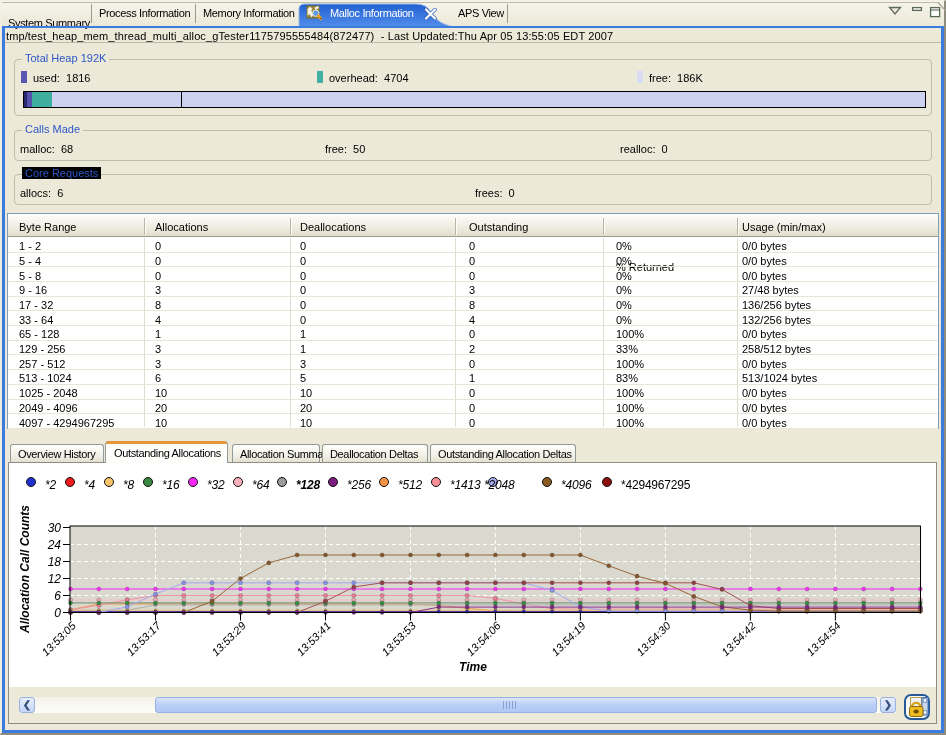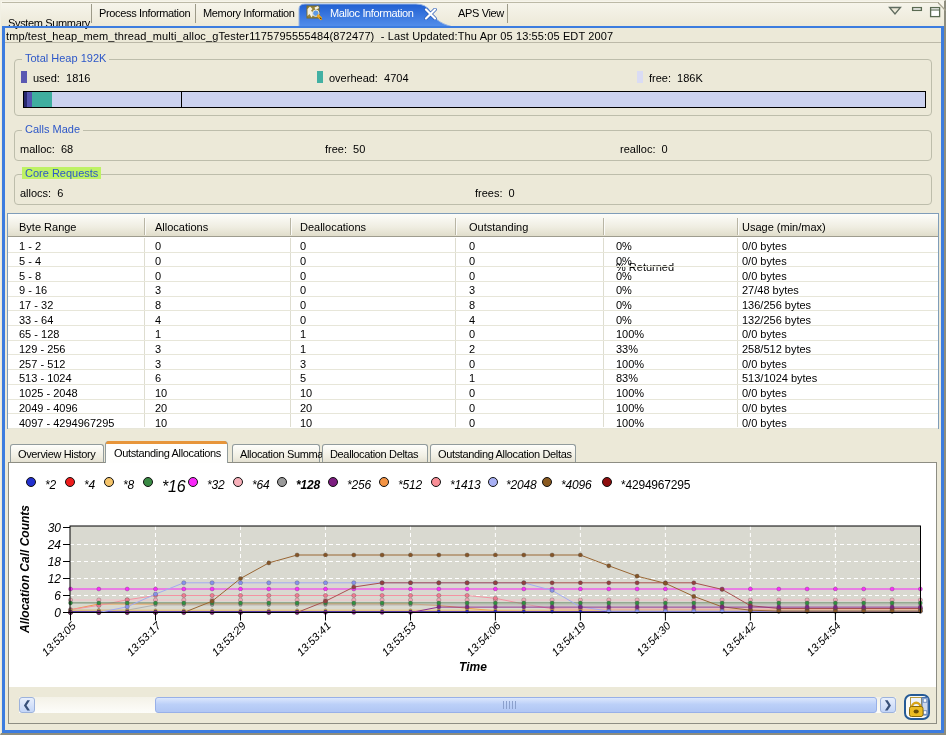--- a/index.html
+++ b/index.html
@@ -66,21 +66,21 @@
 <div class="abs" style="left:24px;top:92px;width:3px;height:15px;background:#28286e;"></div>
 <div class="abs" style="left:27px;top:92px;width:5px;height:15px;background:#5353ae;"></div>
 <div class="abs" style="left:32px;top:92px;width:20px;height:15px;background:#3fae9f;"></div>
 <div class="abs" style="left:181px;top:92px;width:1px;height:15px;background:#000;"></div>
 <div class="abs" style="left:14px;top:130px;width:918px;height:31px;border:1px solid #bdbdab;border-radius:4px;"></div>
 <div class="abs" style="left:22px;top:123px;white-space:nowrap;background:#ece9d8;color:#2d57c8;padding:0 3px;">Calls Made</div>
 <div class="abs" style="left:20px;top:143px;">malloc:&nbsp; 68</div>
 <div class="abs" style="left:325px;top:143px;">free:&nbsp; 50</div>
 <div class="abs" style="left:620px;top:143px;">realloc:&nbsp; 0</div>
 <div class="abs" style="left:14px;top:174px;width:918px;height:31px;border:1px solid #bdbdab;border-radius:4px;"></div>
-<div class="abs" style="left:22px;top:167px;white-space:nowrap;background:#bef264;color:#2d57c8;padding:0 3px;">Core Requests</div>
+<div class="abs" style="left:22px;top:167px;white-space:nowrap;background:#000000;color:#2d57c8;padding:0 3px;">Core Requests</div>
 <div class="abs" style="left:20px;top:187px;">allocs:&nbsp; 6</div>
 <div class="abs" style="left:475px;top:187px;">frees:&nbsp; 0</div>
 <div class="abs" style="left:7px;top:213px;width:932px;height:216px;background:#fff;border:1px solid #7f9db9;"></div>
 <div class="abs" style="left:8px;top:214px;width:930px;height:23px;background:linear-gradient(#fdfdfa,#efede1 60%,#e0ddcb);border-bottom:1px solid #9e9c8e;"></div>
 <div class="abs" style="left:19px;top:221px;">Byte Range</div>
 <div class="abs" style="left:155px;top:221px;">Allocations</div>
 <div class="abs" style="left:300px;top:221px;">Deallocations</div>
 <div class="abs" style="left:469px;top:221px;">Outstanding</div>
 <div class="abs" style="left:616px;top:221px;margin-top:40px;">% Returned</div>
 <div class="abs" style="left:742px;top:221px;">Usage (min/max)</div>
@@ -204,35 +204,35 @@
 <div class="abs" style="left:8px;top:462px;width:929px;height:262px;background:#fff;border:1px solid #8d8d83;z-index:1;"></div>
 <div class="abs" style="left:9px;top:687px;width:927px;height:36px;background:#ece9d8;z-index:2;"></div>
 <div class="abs" style="left:0;top:476px;width:946px;height:16px;z-index:2;">
     <div style="position:absolute;left:26px;top:1px;width:10px;height:10px;border-radius:50%;background:#2230cf;border:1.5px solid #111;"></div>
     <div style="position:absolute;left:45px;top:2px;font-style:italic;font-size:12px;letter-spacing:-0.2px;">*2</div>
     <div style="position:absolute;left:65px;top:1px;width:10px;height:10px;border-radius:50%;background:#ee1c1c;border:1.5px solid #111;"></div>
     <div style="position:absolute;left:84px;top:2px;font-style:italic;font-size:12px;letter-spacing:-0.2px;">*4</div>
     <div style="position:absolute;left:104px;top:1px;width:10px;height:10px;border-radius:50%;background:#f5c46a;border:1.5px solid #111;"></div>
     <div style="position:absolute;left:123px;top:2px;font-style:italic;font-size:12px;letter-spacing:-0.2px;">*8</div>
     <div style="position:absolute;left:143px;top:1px;width:10px;height:10px;border-radius:50%;background:#3a8a44;border:1.5px solid #111;"></div>
-    <div style="position:absolute;left:162px;top:2px;font-style:italic;font-size:16px;letter-spacing:-0.2px;">*16</div>
+    <div style="position:absolute;left:162px;top:2px;font-style:italic;font-size:12px;letter-spacing:-0.2px;">*16</div>
     <div style="position:absolute;left:188px;top:1px;width:10px;height:10px;border-radius:50%;background:#f928f9;border:1.5px solid #111;"></div>
     <div style="position:absolute;left:207px;top:2px;font-style:italic;font-size:12px;letter-spacing:-0.2px;">*32</div>
     <div style="position:absolute;left:233px;top:1px;width:10px;height:10px;border-radius:50%;background:#f8b0ba;border:1.5px solid #111;"></div>
     <div style="position:absolute;left:252px;top:2px;font-style:italic;font-size:12px;letter-spacing:-0.2px;">*64</div>
     <div style="position:absolute;left:277px;top:1px;width:10px;height:10px;border-radius:50%;background:#9a9a9a;border:1.5px solid #111;"></div>
     <div style="position:absolute;left:296px;top:2px;font-style:italic;font-size:12px;letter-spacing:-0.2px;font-weight:bold;">*128</div>
     <div style="position:absolute;left:328px;top:1px;width:10px;height:10px;border-radius:50%;background:#7c1d80;border:1.5px solid #111;"></div>
     <div style="position:absolute;left:347px;top:2px;font-style:italic;font-size:12px;letter-spacing:-0.2px;">*256</div>
     <div style="position:absolute;left:379px;top:1px;width:10px;height:10px;border-radius:50%;background:#f49444;border:1.5px solid #111;"></div>
     <div style="position:absolute;left:398px;top:2px;font-style:italic;font-size:12px;letter-spacing:-0.2px;">*512</div>
     <div style="position:absolute;left:431px;top:1px;width:10px;height:10px;border-radius:50%;background:#f88e96;border:1.5px solid #111;"></div>
     <div style="position:absolute;left:450px;top:2px;font-style:italic;font-size:12px;letter-spacing:-0.2px;">*1413</div>
     <div style="position:absolute;left:488px;top:1px;width:10px;height:10px;border-radius:50%;background:#a8b0f4;border:1.5px solid #111;"></div>
-    <div style="position:absolute;left:506px;top:2px;font-style:italic;font-size:12px;letter-spacing:-0.2px;text-align:center;">*2048</div>
+    <div style="position:absolute;left:484px;top:2px;font-style:italic;font-size:12px;letter-spacing:-0.2px;text-align:center;">*2048</div>
     <div style="position:absolute;left:542px;top:1px;width:10px;height:10px;border-radius:50%;background:#8a5a20;border:1.5px solid #111;"></div>
     <div style="position:absolute;left:561px;top:2px;font-style:italic;font-size:12px;letter-spacing:-0.2px;">*4096</div>
     <div style="position:absolute;left:602px;top:1px;width:10px;height:10px;border-radius:50%;background:#8e0e0e;border:1.5px solid #111;"></div>
     <div style="position:absolute;left:621px;top:2px;font-size:12px;letter-spacing:-0.2px;">*4294967295</div>
   </div>
 <div class="abs" style="left:0;top:0;z-index:2;">
     <svg width="929" height="257" viewBox="0 0 929 257" style="position:absolute;left:8px;top:461px;">
 <rect x="62" y="65" width="850.5" height="86.5" fill="#d9d9d0"></rect>
 <line x1="62" y1="134.5" x2="912.5" y2="134.5" stroke="#ffffff" stroke-width="1" stroke-dasharray="4,3"></line>
 <line x1="62" y1="117.5" x2="912.5" y2="117.5" stroke="#ffffff" stroke-width="1" stroke-dasharray="4,3"></line>

